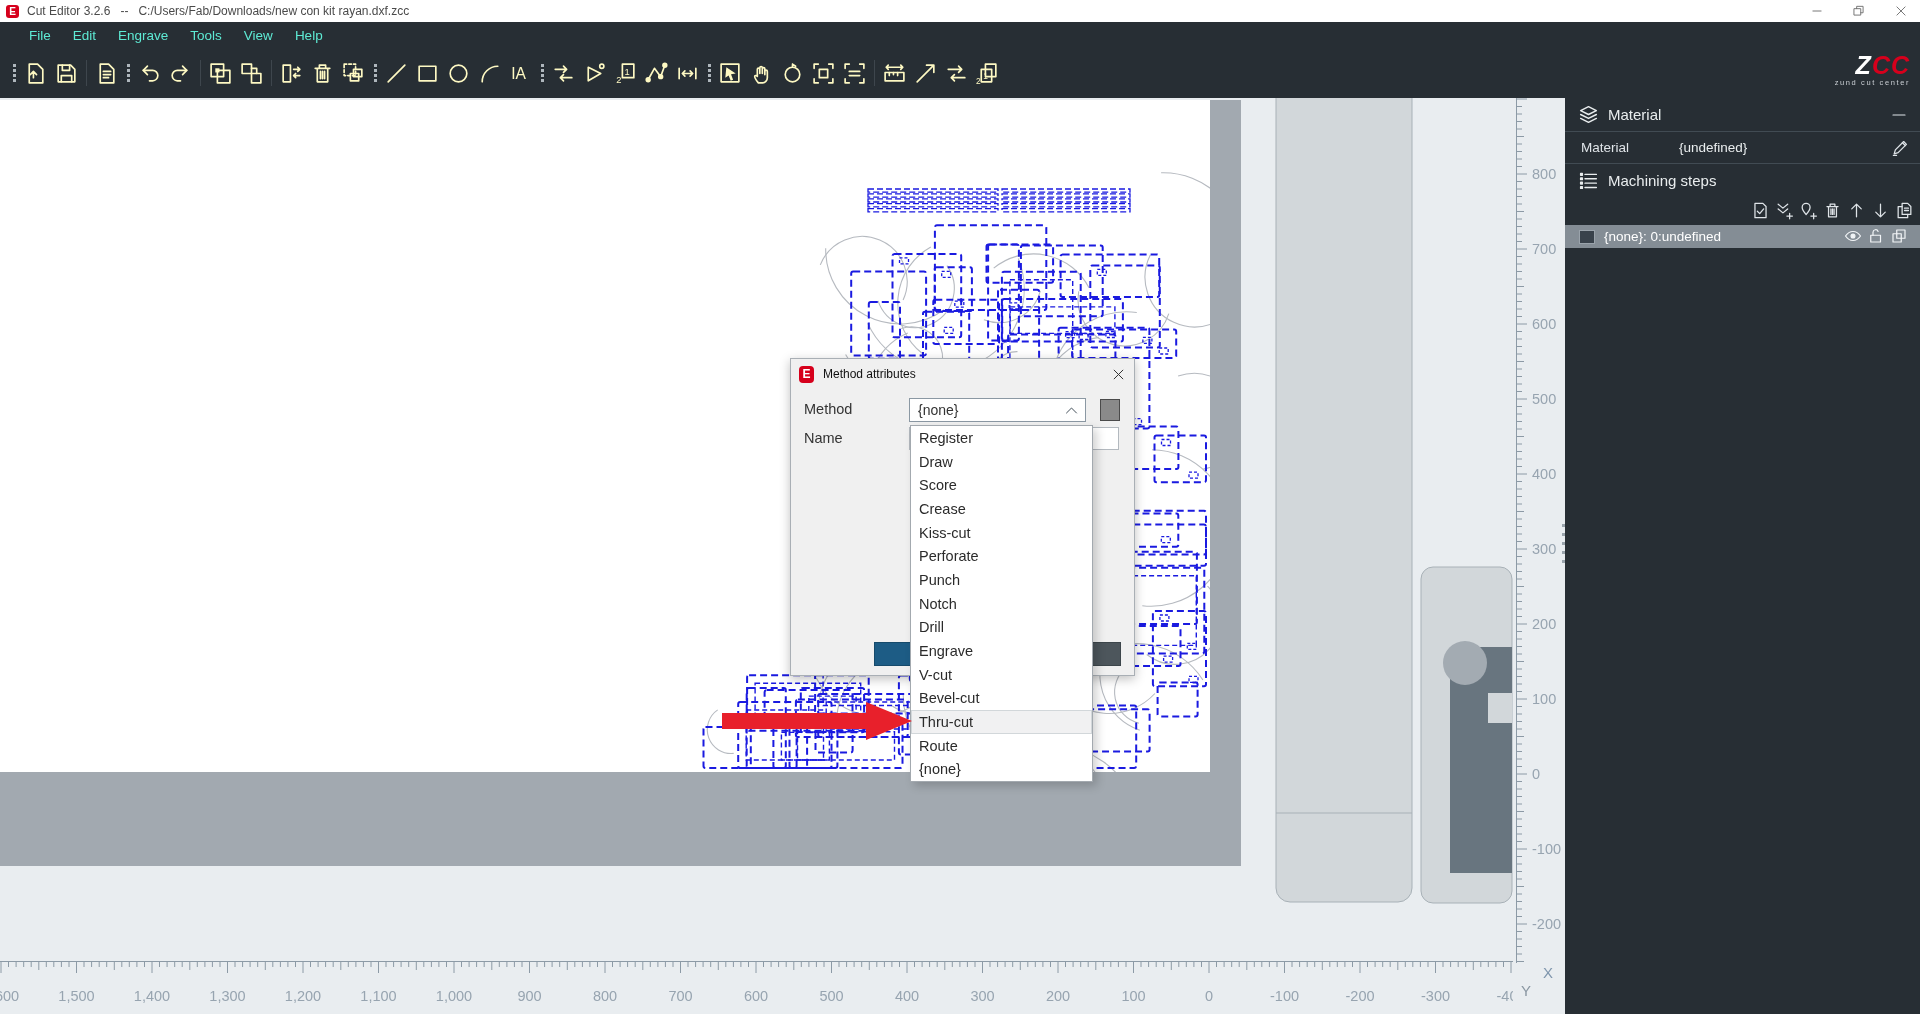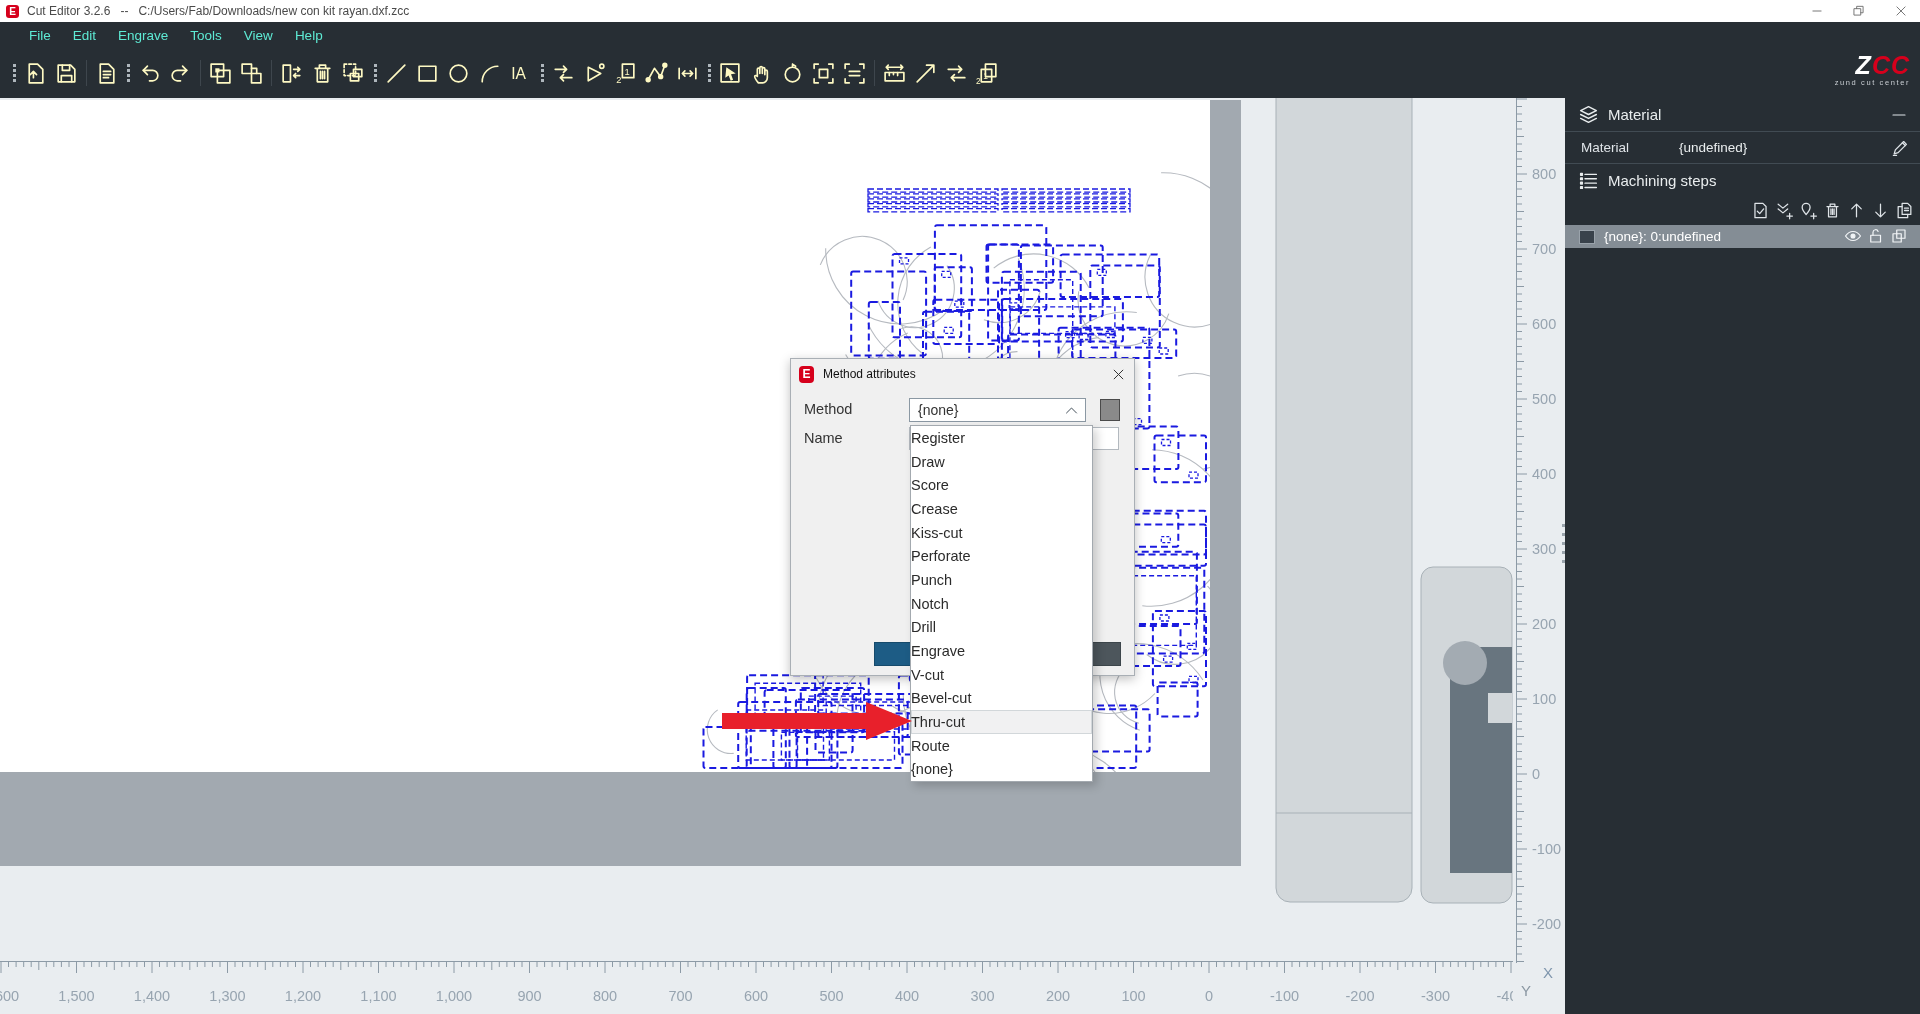--- a/index.html
+++ b/index.html
@@ -98,21 +98,21 @@
   #method-combo .chev{width:15px;height:15px;color:#44505a;}
   #method-combo .chev svg{width:15px;height:15px;}
   #method-swatch{position:absolute;left:309px;top:40px;width:20px;height:22px;background:#8a8a8a;border:1px solid #4a4a4a;}
   #name-input{position:absolute;left:118px;top:68px;width:210px;height:23px;background:#fff;border:1px solid #b3b9bf;}
   #btn-ok{position:absolute;left:83px;top:283px;width:117px;height:24px;background:var(--accent_blue_button);border:1px solid #164a6b;}
   #btn-cancel{position:absolute;left:210px;top:283px;width:120px;height:24px;background:var(--button_gray);border:1px solid #3d464b;}
 
   
   #dropdown{left:910px;top:425px;width:183px;height:357px;background:#fff;border:1px solid #a3a9af;
     box-shadow:4px 4px 9px rgba(0,0,0,.18);display:flex;flex-direction:column;}
-  .opt{flex:1;display:flex;align-items:center;padding-left:0;font-size:14.5px;color:#2b2b2b;}
+  .opt{flex:1;display:flex;align-items:center;padding-left:8px;font-size:14.5px;color:#2b2b2b;}
   .opt.hl{background:var(--highlight_row);box-shadow:inset 0 0 0 1px #d2d7da;}
 
   
   #arrow{left:720px;top:698px;width:196px;height:46px;pointer-events:none;}
 </style>
 </head>
 <body>
 
 <div id="titlebar" class="abs">
   <div class="applogo">E</div>

